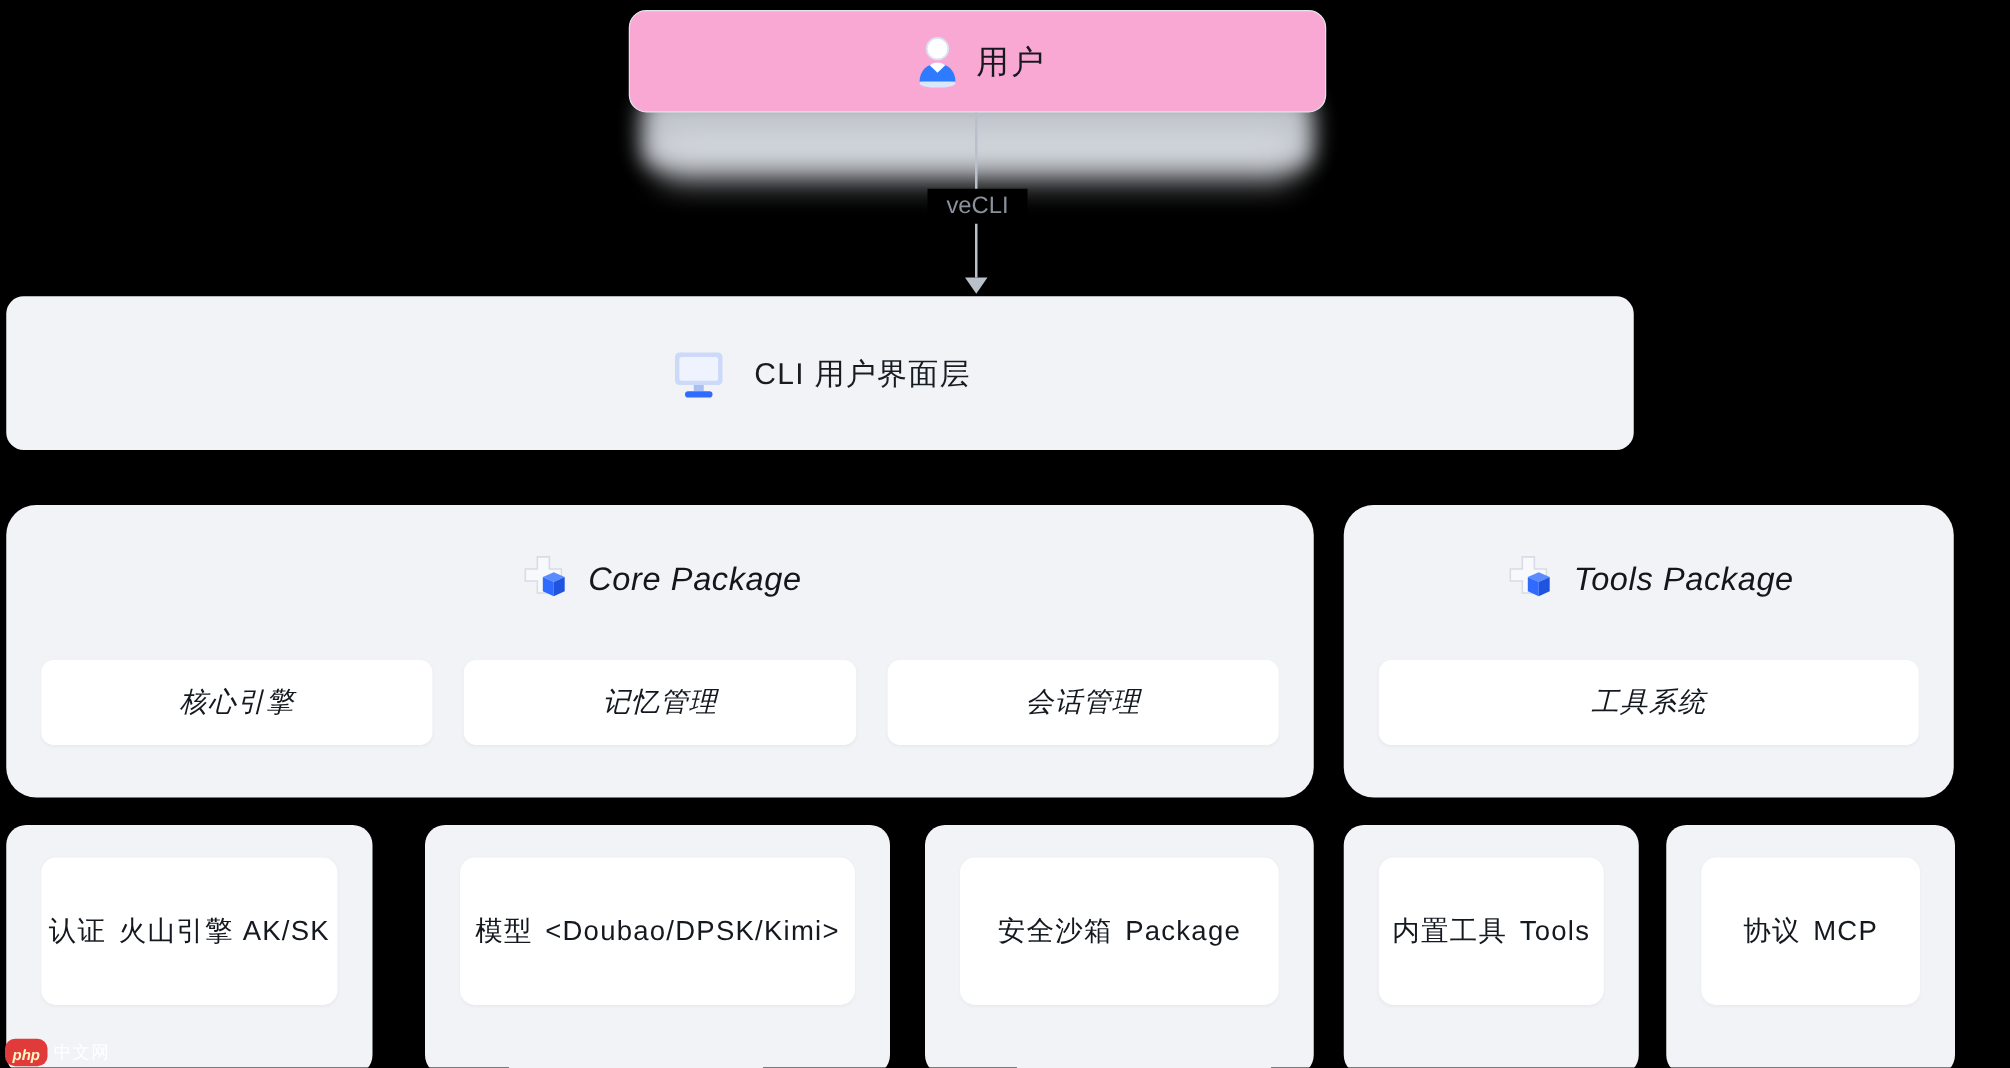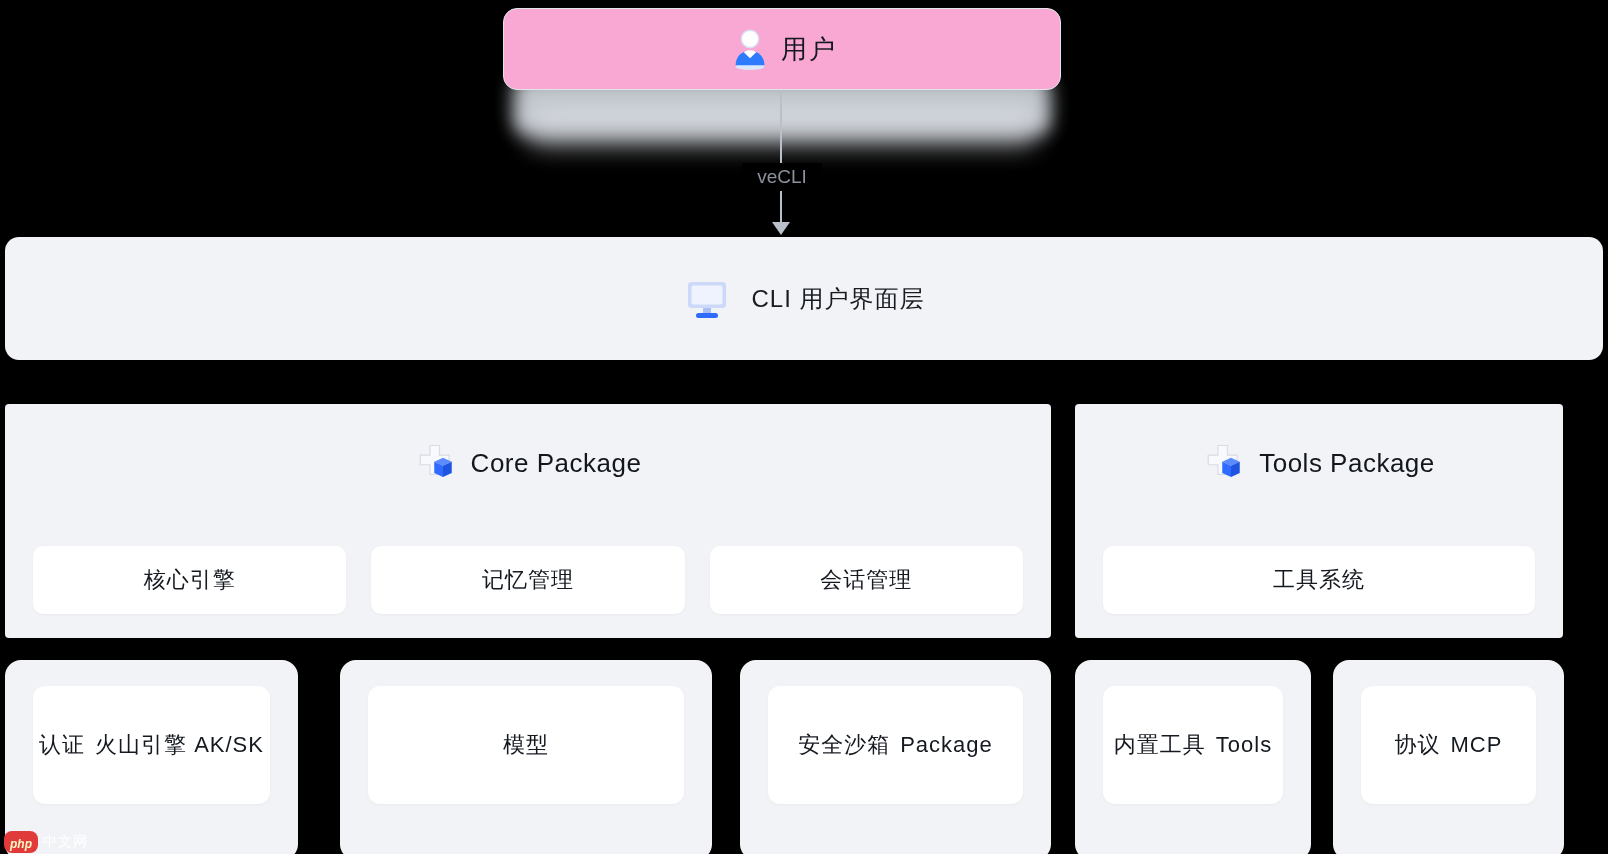--- a/index.html
+++ b/index.html
@@ -33,44 +33,44 @@
     background: #b9c0c9;
   }
   .connector-arrowhead {
     position: absolute; left: 772px; top: 222px; width: 0; height: 0;
     border-left: 9px solid transparent; border-right: 9px solid transparent;
     border-top: 13px solid #b9c0c9;
   }
   .connector-label {
     position: absolute; left: 742px; top: 151px; width: 80px;
     text-align: center; background: #000; color: #8b919c;
-    font-size: 19px; padding: 3px 0; margin-top: 12px;
+    font-size: 19px; padding: 3px 0;
   }
 
   
   .cli-layer {
-    position: absolute; left: 5px; top: 237px; width: 1598px; height: 123px;
+    position: absolute; left: 5px; top: 237px; width: 1302px; height: 123px;
     background: #f2f3f6; border-radius: 14px;
     display: flex; align-items: center; justify-content: center; gap: 20px;
   }
   .cli-label { font-size: 24px; color: #171b22; letter-spacing: 1px; }
 
   
   .pkg {
-    position: absolute; background: #f2f3f6; border-radius: 4px;
+    position: absolute; background: #f2f3f6; border-radius: 24px; font-style: italic;
   }
   .pkg-core { left: 5px; top: 404px; width: 1046px; height: 234px; }
   .pkg-tools { left: 1075px; top: 404px; width: 488px; height: 234px; }
   .pkg-title {
     display: flex; align-items: center; justify-content: center; gap: 14px;
     margin-top: 38px;
   }
   .pkg-title-text { font-size: 26px; color: #12161d; font-weight: 500; letter-spacing: .5px; }
   .pkg-cards {
-    position: absolute; left: 28px; right: 28px; top: 142px;
+    position: absolute; left: 28px; right: 28px; top: 124px;
     display: flex; gap: 25px;
   }
   .pkg-card {
     flex: 1; height: 68px; background: #ffffff; border-radius: 10px;
     display: flex; align-items: center; justify-content: center;
     font-size: 22px; color: #14181f; letter-spacing: 1px;
     box-shadow: 0 1px 3px rgba(20,30,50,0.04);
   }
 
   
@@ -177,20 +177,21 @@
 
   <div class="bnode bnode-1">
     <div class="bnode-card">
       <div class="bnode-line">认证</div>
       <div class="bnode-line">火山引擎 AK/SK</div>
     </div>
   </div>
   <div class="bnode bnode-2">
     <div class="bnode-card">
       <div class="bnode-line">模型</div>
+      <div class="bnode-line">&lt;Doubao/DPSK/Kimi&gt;</div>
     </div>
   </div>
   <div class="bnode bnode-3">
     <div class="bnode-card">
       <div class="bnode-line">安全沙箱</div>
       <div class="bnode-line">Package</div>
     </div>
   </div>
   <div class="bnode bnode-4">
     <div class="bnode-card">

